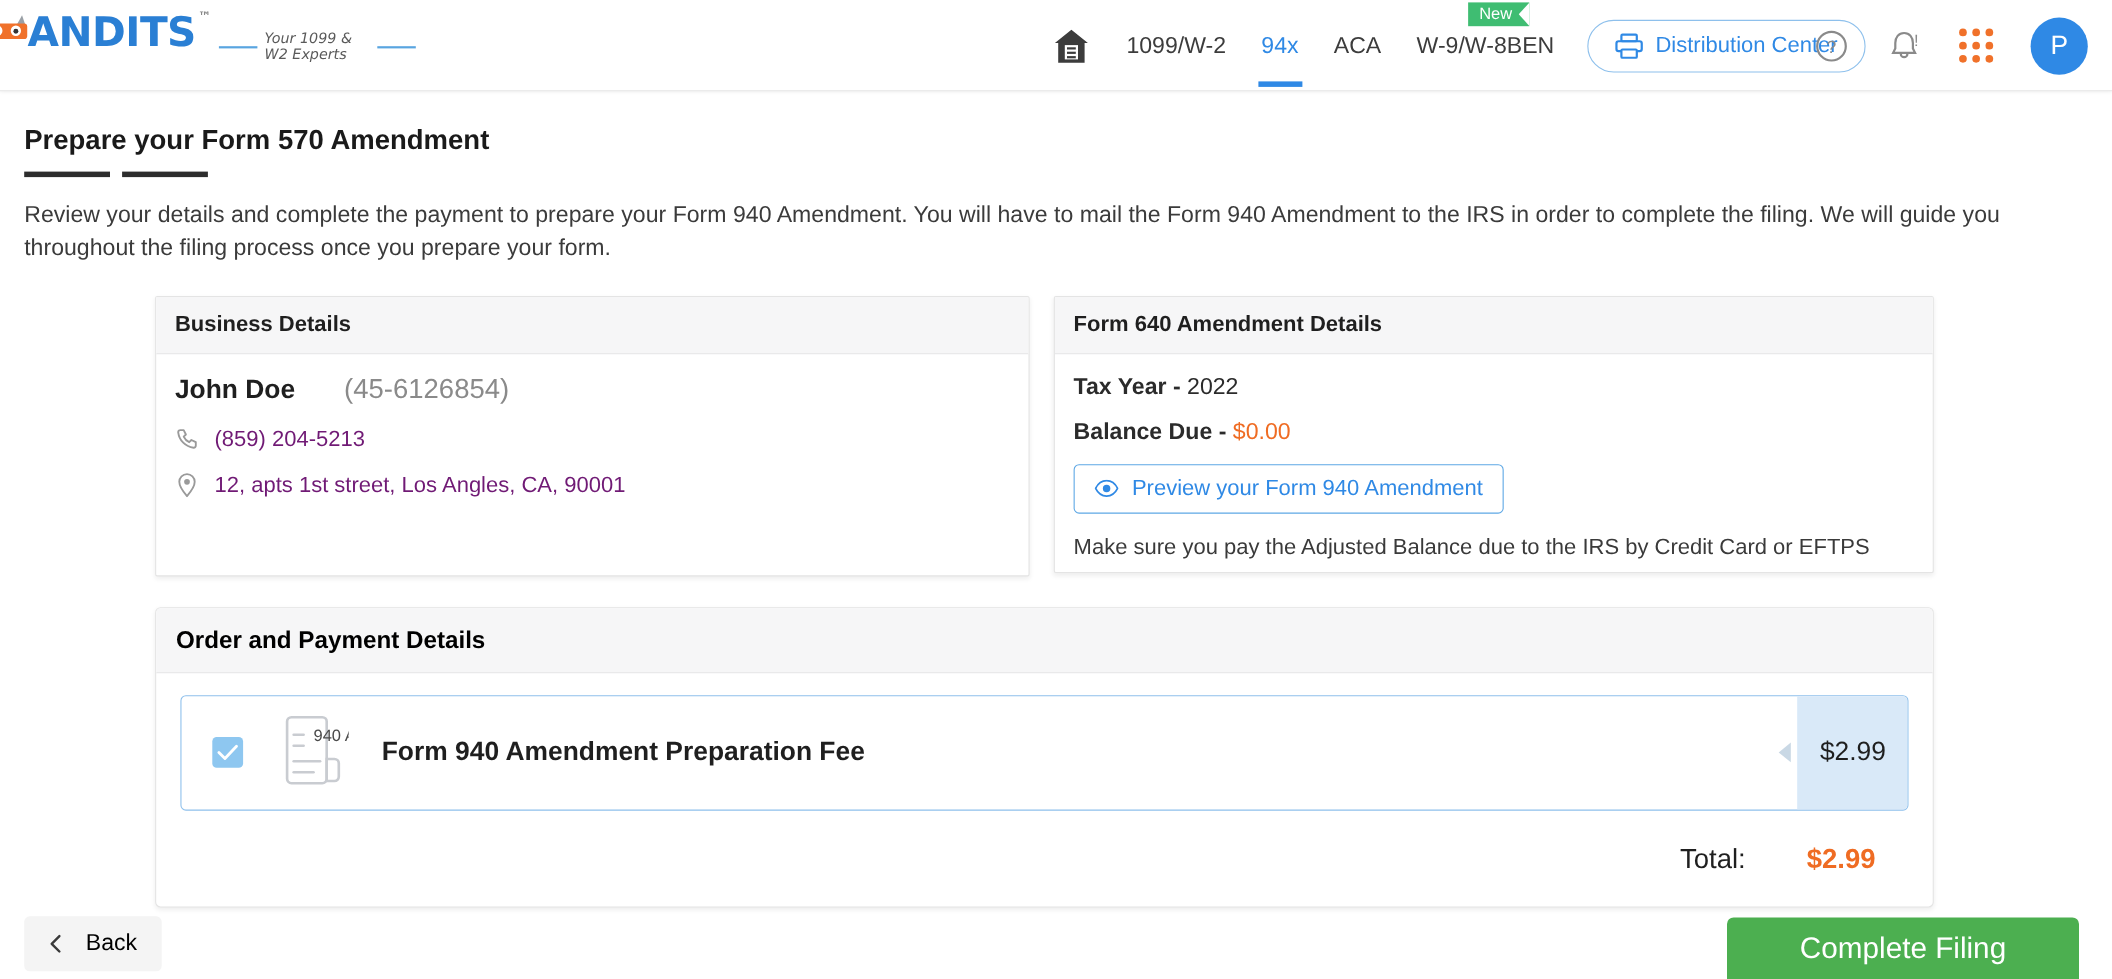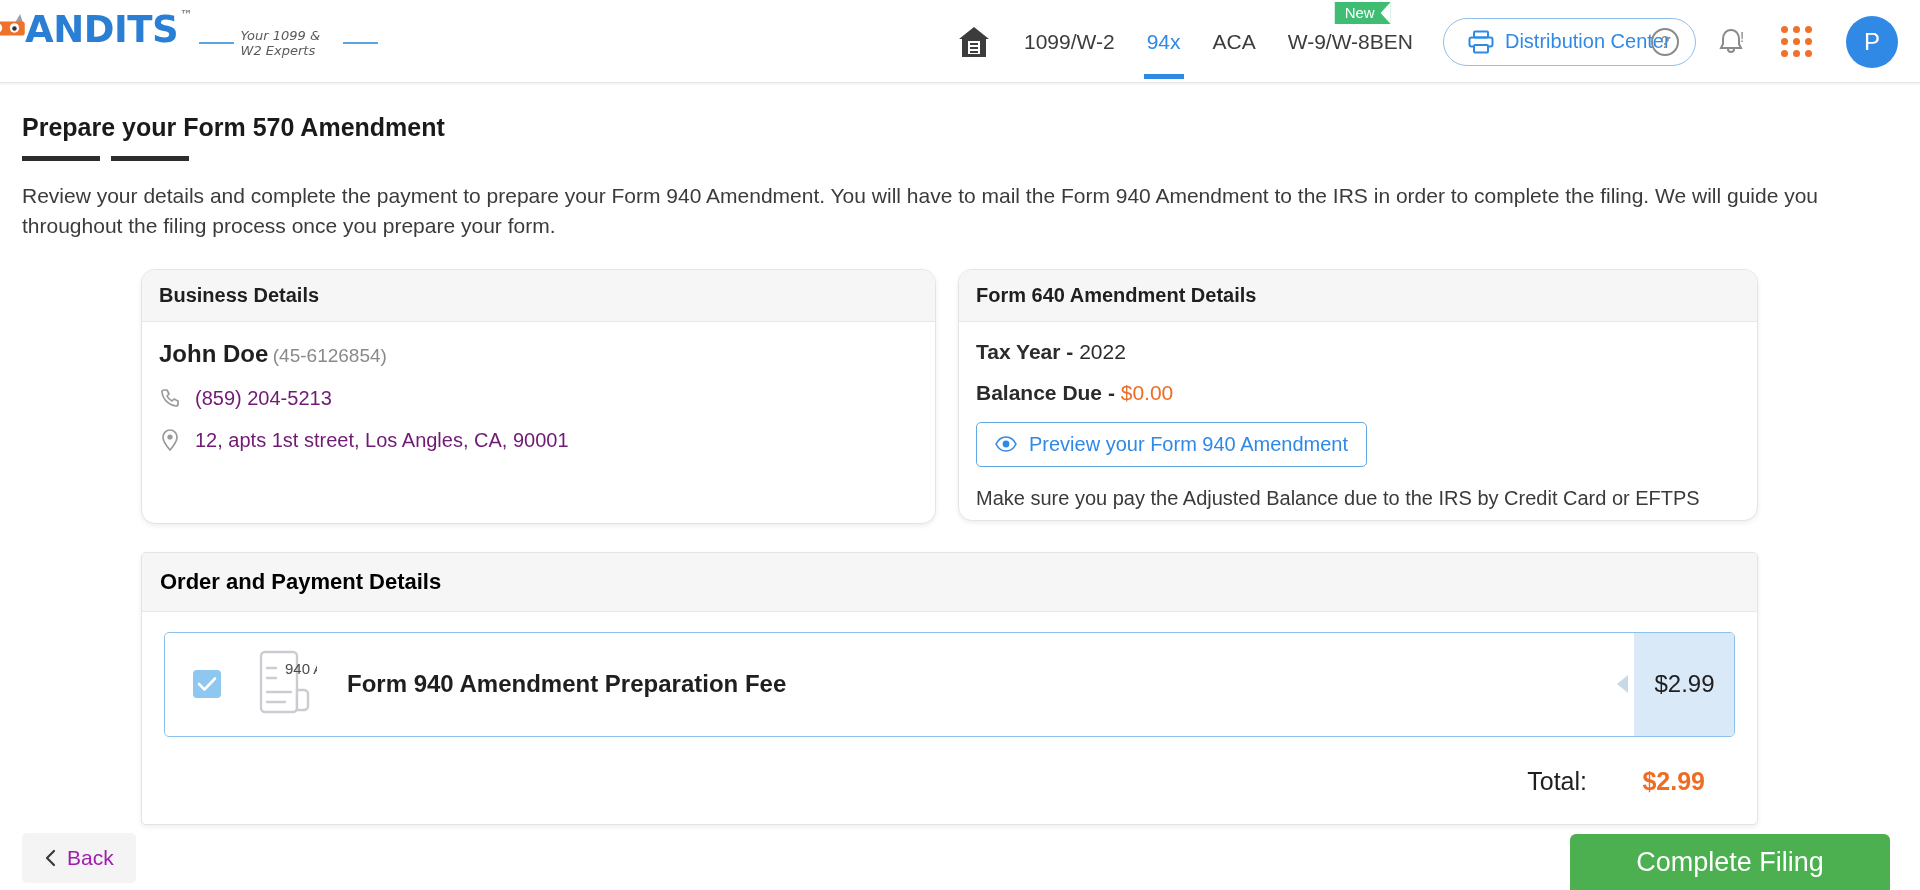--- a/index.html
+++ b/index.html
@@ -109,36 +109,36 @@
     max-width: 1880px;
   }
 
   .cards-row {
     display: flex; gap: 22px; margin-top: 28px;
     padding: 0 119px 0 119px;
   }
   .card {
     background: #fff;
     border: 1px solid #e4e4e4;
-    border-radius: 14px;
+    border-radius: 2px;
     box-shadow: 0 2px 5px rgba(0,0,0,0.07);
     overflow: hidden;
   }
   .card-biz { width: 795px; height: 255px; }
   .card-amend { width: 800px; height: 252px; }
   .card-head {
     background: #f6f6f7;
     border-bottom: 1px solid #e8e8e8;
     padding: 14px 17px;
     font-size: 20px; font-weight: bold; color: #1f1f1f;
   }
   .card-body { padding: 18px 17px; }
 
   .biz-name { font-size: 24px; font-weight: bold; color: #1f1f1f; }
-  .biz-ein { font-size: 19px; font-weight: normal; color: #8a8a8a; }
+  .biz-ein { font-size: 25px; font-weight: normal; color: #8a8a8a; margin-left: 40px; }
   .biz-line {
     display: flex; align-items: center; gap: 14px;
     margin-top: 19px; font-size: 20px; color: #701a75;
   }
   .biz-line .gi { width: 22px; display:flex; justify-content:center; }
 
   .amend-line { font-size: 21px; color: #2b2b2b; margin-bottom: 17px; }
   .amend-line b { font-weight: bold; }
   .bal-amt { color: #ef6c23; }
   .preview-btn {
@@ -196,23 +196,23 @@
   }
   .total-label { color: #1f1f1f; }
   .total-amt { color: #ef6c23; font-weight: bold; min-width: 92px; text-align: right;}
 
   
   .footer {
     position: absolute; left: 0; bottom: 0; width: 1920px; height: 62px;
   }
   .back-btn {
     position: absolute; left: 22px; bottom: 7px;
-    display: flex; align-items: center; gap: 10px;
+    display: flex; align-items: center; gap: 21px;
     background: #f4f4f4; border: none; border-radius: 5px;
-    padding: 13px 22px; font-size: 21px; color: #a21caf; cursor: pointer;
+    padding: 13px 22px; font-size: 21px; color: #000000; cursor: pointer;
     font-family: "Liberation Sans", sans-serif;
   }
   .complete-btn {
     position: absolute; left: 1570px; bottom: 0; width: 320px; height: 56px;
     background: #4caf50; border: none; border-radius: 6px 6px 0 0;
     color: #fff; font-size: 27px; cursor: pointer;
     font-family: "Liberation Sans", sans-serif;
     display: flex; align-items: center; justify-content: center;
   }
 </style>

